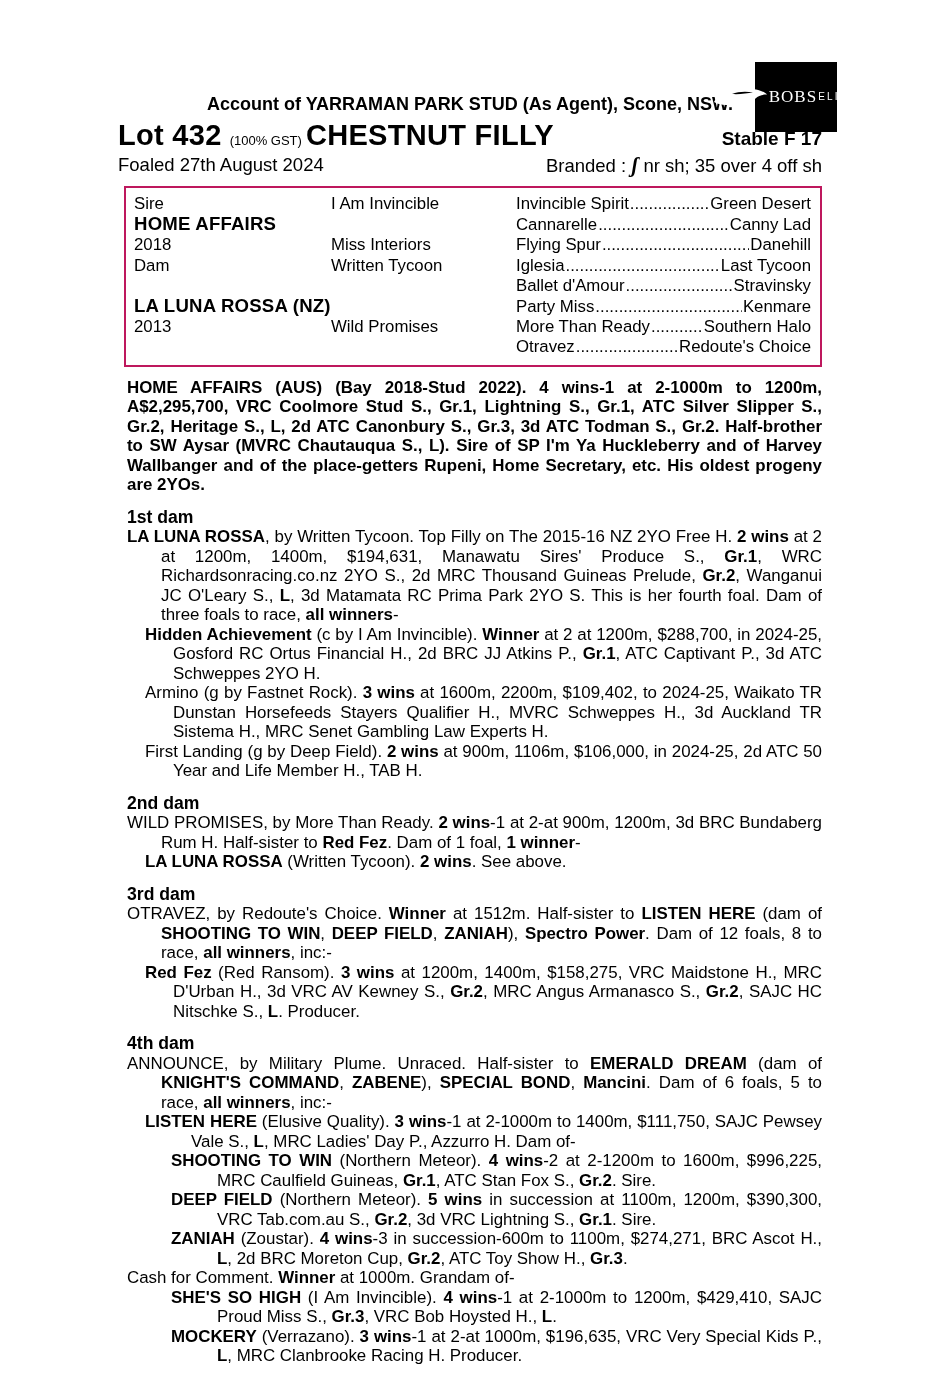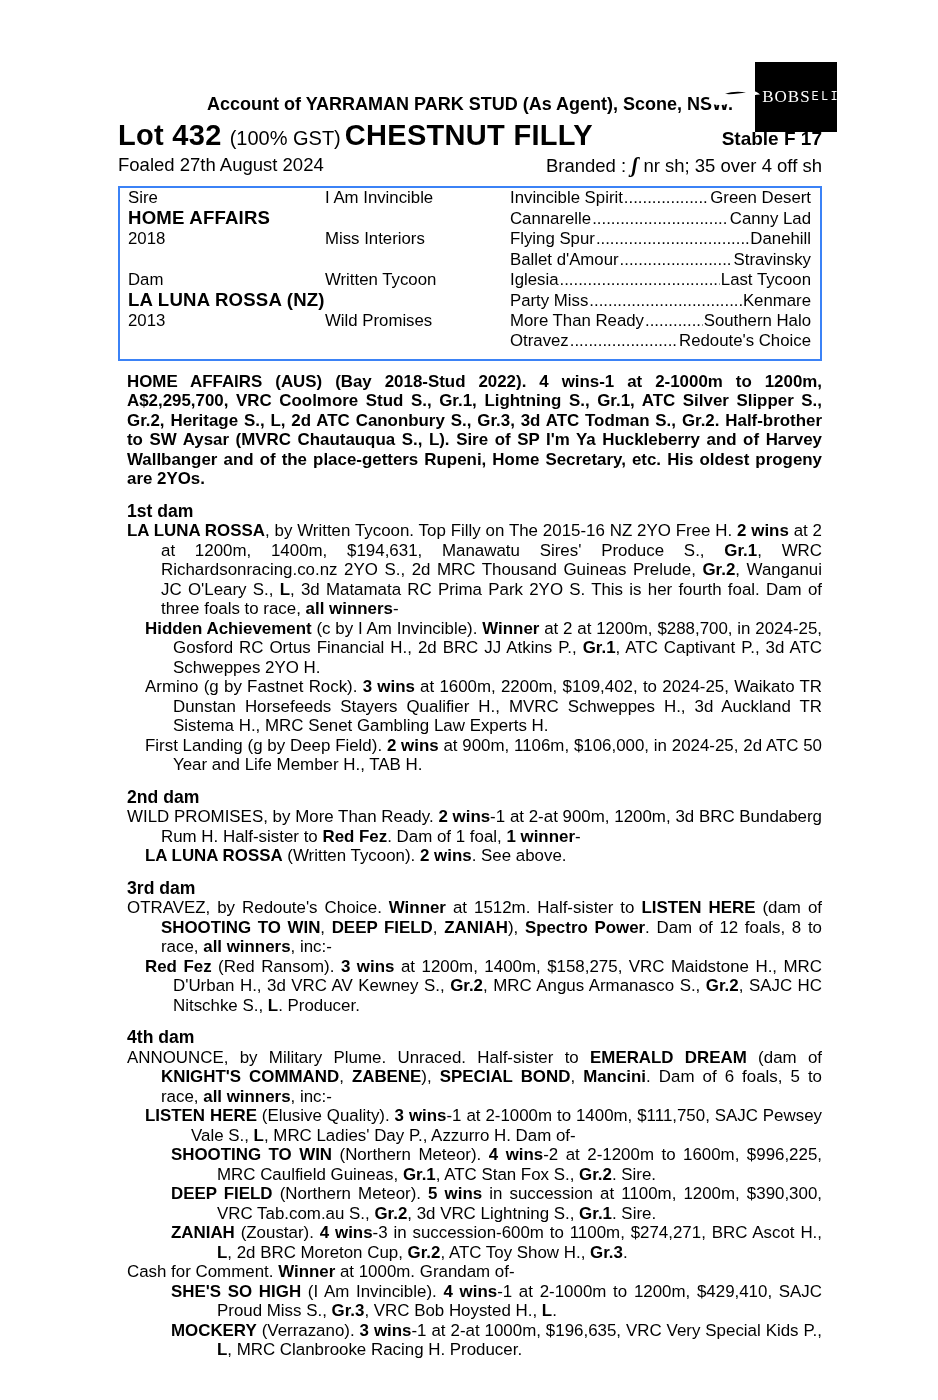--- a/index.html
+++ b/index.html
@@ -3,35 +3,35 @@
 <meta charset="utf-8">
 <style>
   html,body{margin:0;padding:0;background:#fff;}
   body{width:938px;height:1400px;font-family:"Liberation Sans","DejaVu Sans",sans-serif;color:#000;}
   .page{position:relative;width:938px;height:1400px;box-sizing:border-box;padding:0 116px 0 118px;overflow:hidden;}
 
   
   .account{margin-top:94px;text-align:center;font-weight:bold;font-size:18px;line-height:21px;}
   .lot-line{display:flex;align-items:baseline;margin-top:4px;text-align:right;}
   .lot-num{font-size:29px;font-weight:bold;letter-spacing:.3px;}
-  .gst{font-size:20px;margin-left:8px;}
+  .gst{font-size:13px;margin-left:8px;}
   .horse-desc{font-size:29px;font-weight:bold;margin-left:4px;letter-spacing:.3px;}
   .stable{margin-left:auto;font-size:19px;font-weight:bold;}
   .foal-line{display:flex;justify-content:space-between;font-size:18.5px;margin-top:2px;line-height:22px;gap:48px;}
   .brand-sym{font-family:"Liberation Serif","DejaVu Serif",serif;font-style:italic;font-weight:bold;font-size:21px;}
 
   
   .bobs{position:absolute;top:62px;right:101px;width:82px;height:70px;background:#000;color:#fff;
         display:flex;align-items:center;justify-content:center;gap:1px;}
   .bobs svg{display:block;}
   .bobs-title{font-family:"Liberation Serif","DejaVu Serif",serif;font-size:17px;line-height:14px;letter-spacing:1px;}
-  .bobs-sub{font-family:Liberation Mono, monospace;font-size:12px;line-height:8px;letter-spacing:2.2px;}
+  .bobs-sub{font-family:Liberation Sans, sans-serif;font-size:10px;line-height:8px;letter-spacing:2.2px;}
 
   
-  .ped-box{border:2px solid #3b82f6;margin-top:9px;padding:0 9px 7px 8px;}
+  .ped-box{border:2px solid #be185d;margin-top:9px;padding:6px 9px 7px 8px;margin-left:6px;}
   .ped-row{display:flex;align-items:baseline;font-size:16.8px;line-height:20.2px;}
   .pc1{width:197px;flex:none;white-space:nowrap;}
   .pc1.b{font-weight:bold;font-size:18.6px;letter-spacing:.2px;}
   .pc2{width:185px;flex:none;white-space:nowrap;}
   .pc3{flex:1;display:flex;align-items:baseline;min-width:0;}
   .dots{flex:1;overflow:hidden;white-space:nowrap;margin:0 1px;}
   .dots::after{content:"....................................................................................";}
   .gr{white-space:nowrap;}
 
   
@@ -99,35 +99,35 @@
         <div class="ped-row">
           <span class="pc1">2018</span>
           <span class="pc2">Miss Interiors</span>
           <span class="pc3">
             <span>Flying Spur</span>
             <span class="dots"></span>
             <span class="gr">Danehill</span>
           </span>
         </div>
         <div class="ped-row">
+          <span class="pc1">Dam</span>
+          <span class="pc2">Written Tycoon</span>
+          <span class="pc3">
+            <span>Iglesia</span>
+            <span class="dots"></span>
+            <span class="gr">Last Tycoon</span>
+          </span>
+        </div>
+        <div class="ped-row">
           <span class="pc1"></span>
           <span class="pc2"></span>
           <span class="pc3">
             <span>Ballet d'Amour</span>
             <span class="dots"></span>
             <span class="gr">Stravinsky</span>
-          </span>
-        </div>
-        <div class="ped-row">
-          <span class="pc1">Dam</span>
-          <span class="pc2">Written Tycoon</span>
-          <span class="pc3">
-            <span>Iglesia</span>
-            <span class="dots"></span>
-            <span class="gr">Last Tycoon</span>
           </span>
         </div>
         <div class="ped-row">
           <span class="pc1 b">LA LUNA ROSSA (NZ)</span>
           <span class="pc2"></span>
           <span class="pc3">
             <span>Party Miss</span>
             <span class="dots"></span>
             <span class="gr">Kenmare</span>
           </span>

